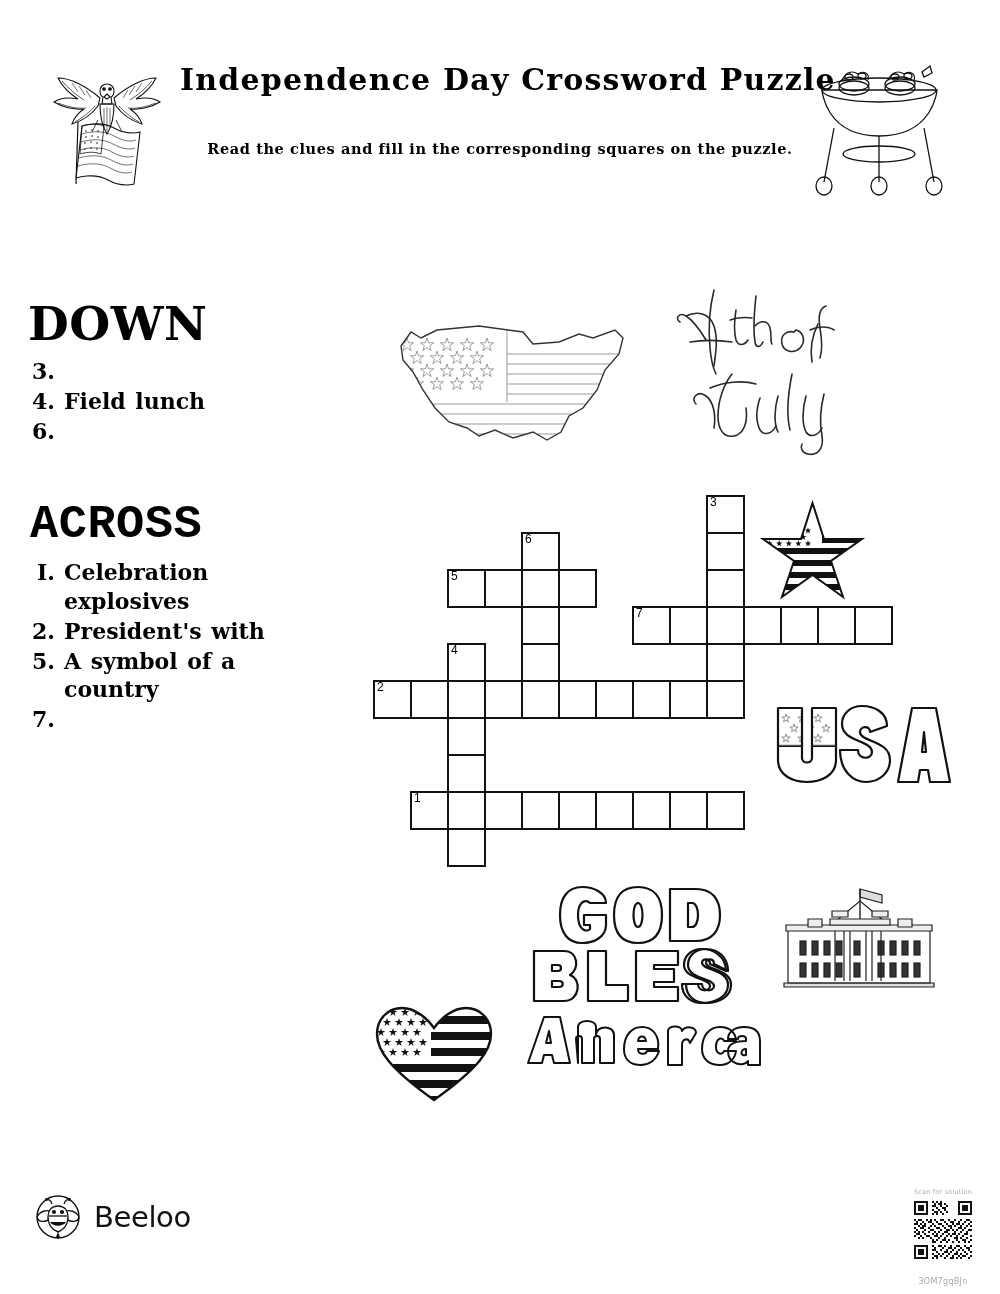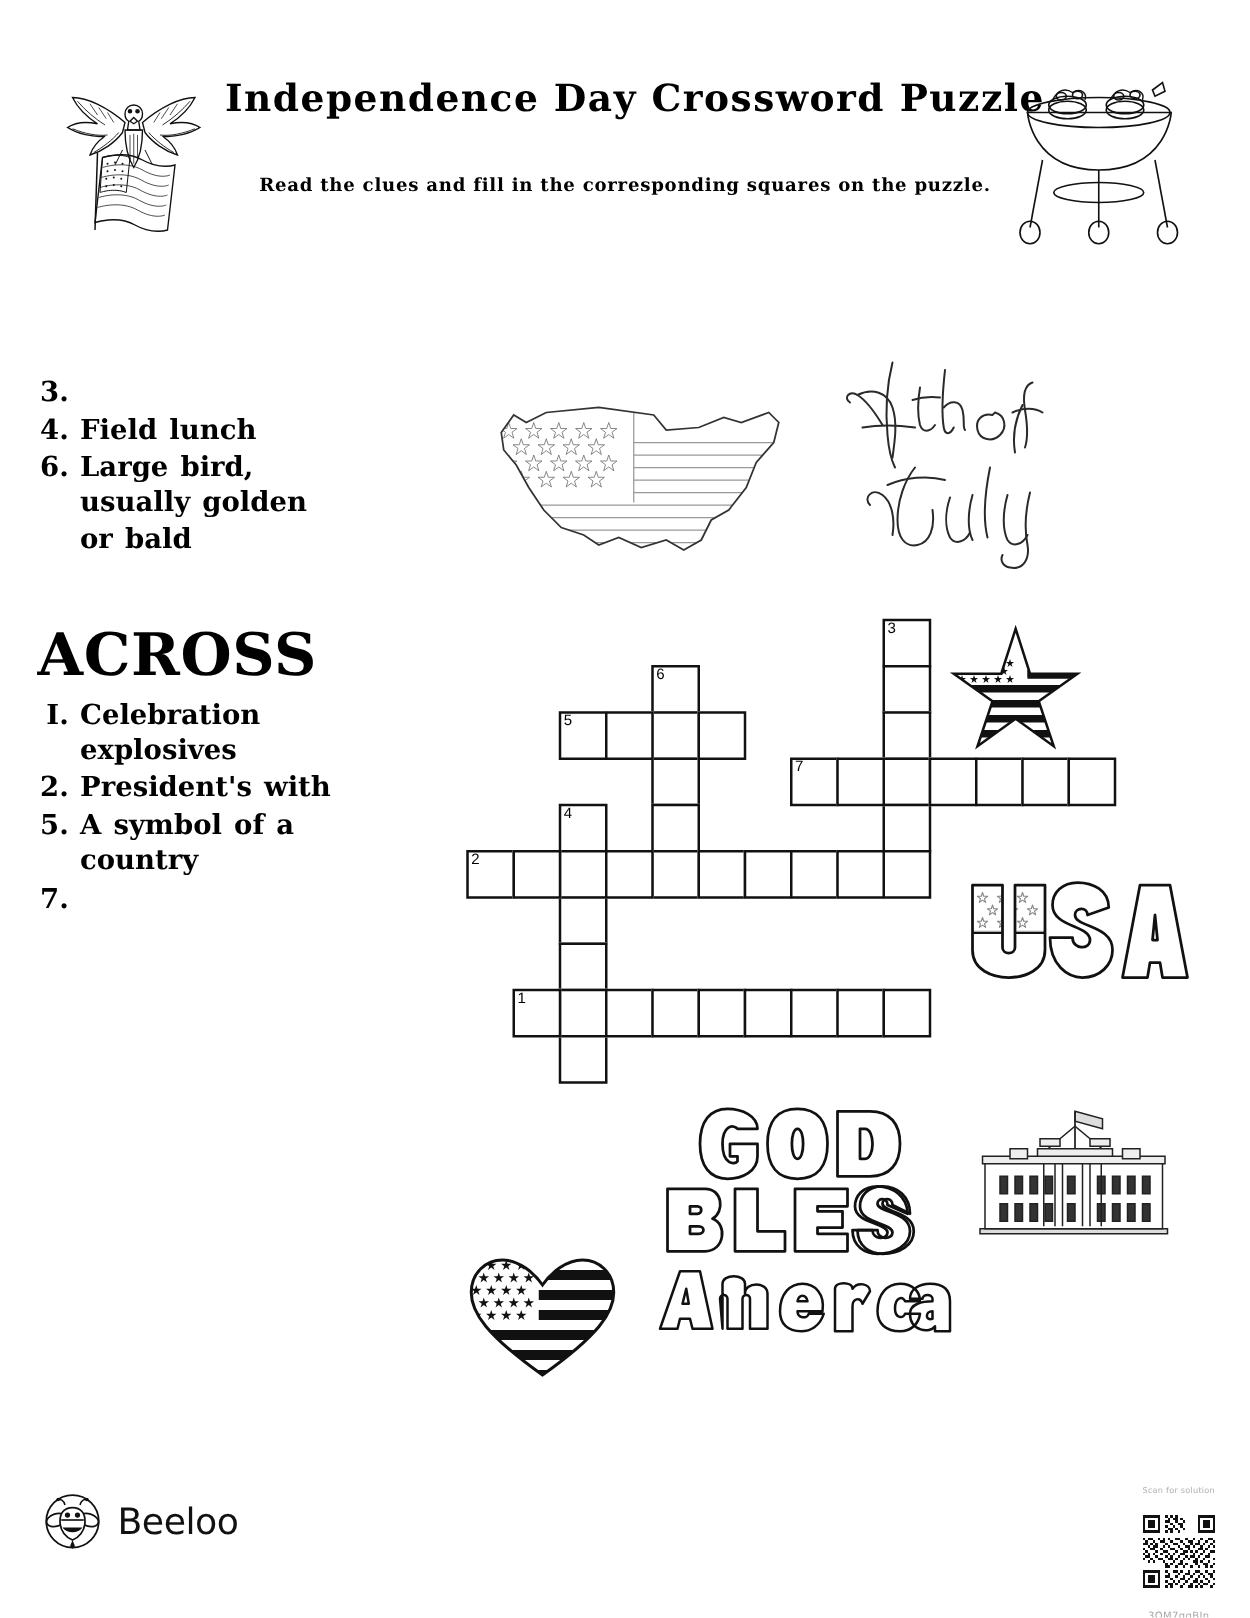--- a/index.html
+++ b/index.html
@@ -39,21 +39,21 @@
   
   .clues{position:absolute;left:0;top:300px;width:340px;}
   .clue-head{
     font-family:"DejaVu Serif",serif;
     font-weight:700;
     font-size:47px;
     letter-spacing:0.5px;
     line-height:1;
     margin:0 0 10px 28px;
   }
-  .clue-head.across{margin-left:30px;}
+  .clue-head.across{margin-left:30px;font-family:Liberation Mono, monospace;}
   .clue-list{list-style:none;margin:0;padding:0;}
   .clue-item{
     font-family:"DejaVu Serif",serif;
     font-weight:700;
     font-size:22px;
     line-height:1.28;
     margin-bottom:2px;
     display:flex;
     padding-left:28px;
   }
@@ -100,21 +100,21 @@
     position:absolute;left:0;top:74px;width:1000px;
     text-align:center;
     font-family:"DejaVu Sans",sans-serif;
     font-size:11.5px;
     color:#9a9a9a;
     letter-spacing:0.3px;
   }
   .qr-block{position:absolute;left:905px;top:8px;width:76px;text-align:center;}
   .qr-cap{
     font-family:"DejaVu Sans",sans-serif;
-    font-size:6.5px;color:#b0b0b0;letter-spacing:0.2px;margin-bottom:14px;
+    font-size:6.5px;color:#b0b0b0;letter-spacing:0.2px;margin-bottom:3px;
   }
   .qr-code{width:62px;height:62px;margin:0 auto;}
   .qr-id{
     font-family:"DejaVu Sans",sans-serif;
     font-size:8px;color:#a8a8a8;margin-top:16px;letter-spacing:0.3px;
   }
   svg{display:block;overflow:visible;}
 </style>
 </head>
 <body>
@@ -203,31 +203,31 @@
         <ellipse cx="12" cy="136" rx="8" ry="9"></ellipse>
         <ellipse cx="67" cy="136" rx="8" ry="9"></ellipse>
         <ellipse cx="122" cy="136" rx="8" ry="9"></ellipse>
       </svg>
     </div>
   </div>
 
   <div class="clues">
 
     <div class="down-block">
+      <div class="clue-head">DOWN</div>
       <ul class="clue-list">
         <li class="clue-item">
           <span class="clue-num">3.</span>
         </li>
         <li class="clue-item">
           <span class="clue-num">4.</span>
           <span class="clue-text">Field lunch</span>
         </li>
         <li class="clue-item">
           <span class="clue-num">6.</span>
-          <span class="clue-text">Large bird, usually golden or bald</span>
         </li>
       </ul>
     </div>
 
     <div class="across-block">
       <div class="clue-head across">ACROSS</div>
       <ul class="clue-list">
         <li class="clue-item">
           <span class="clue-num">I.</span>
           <span class="clue-text">Celebration explosives</span>

